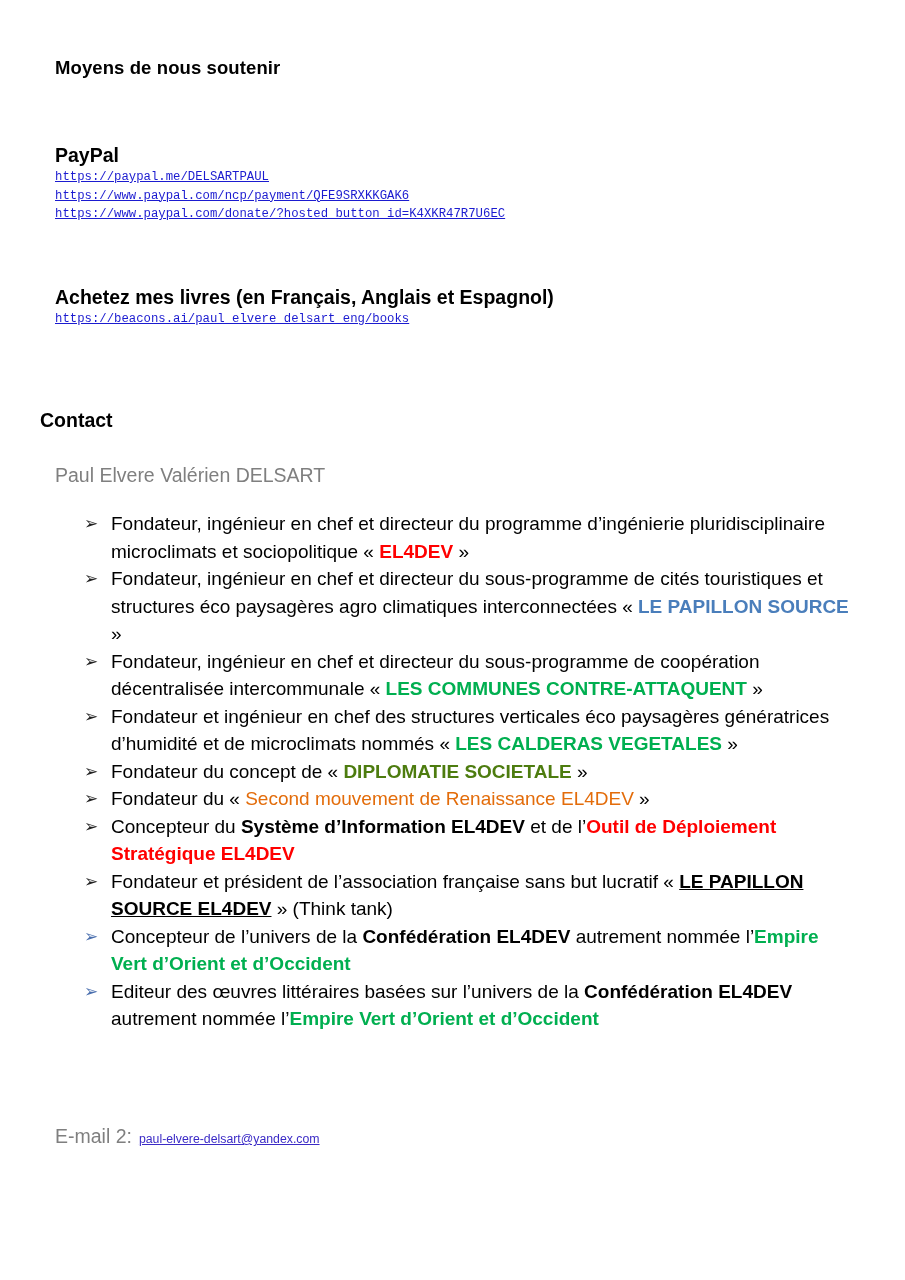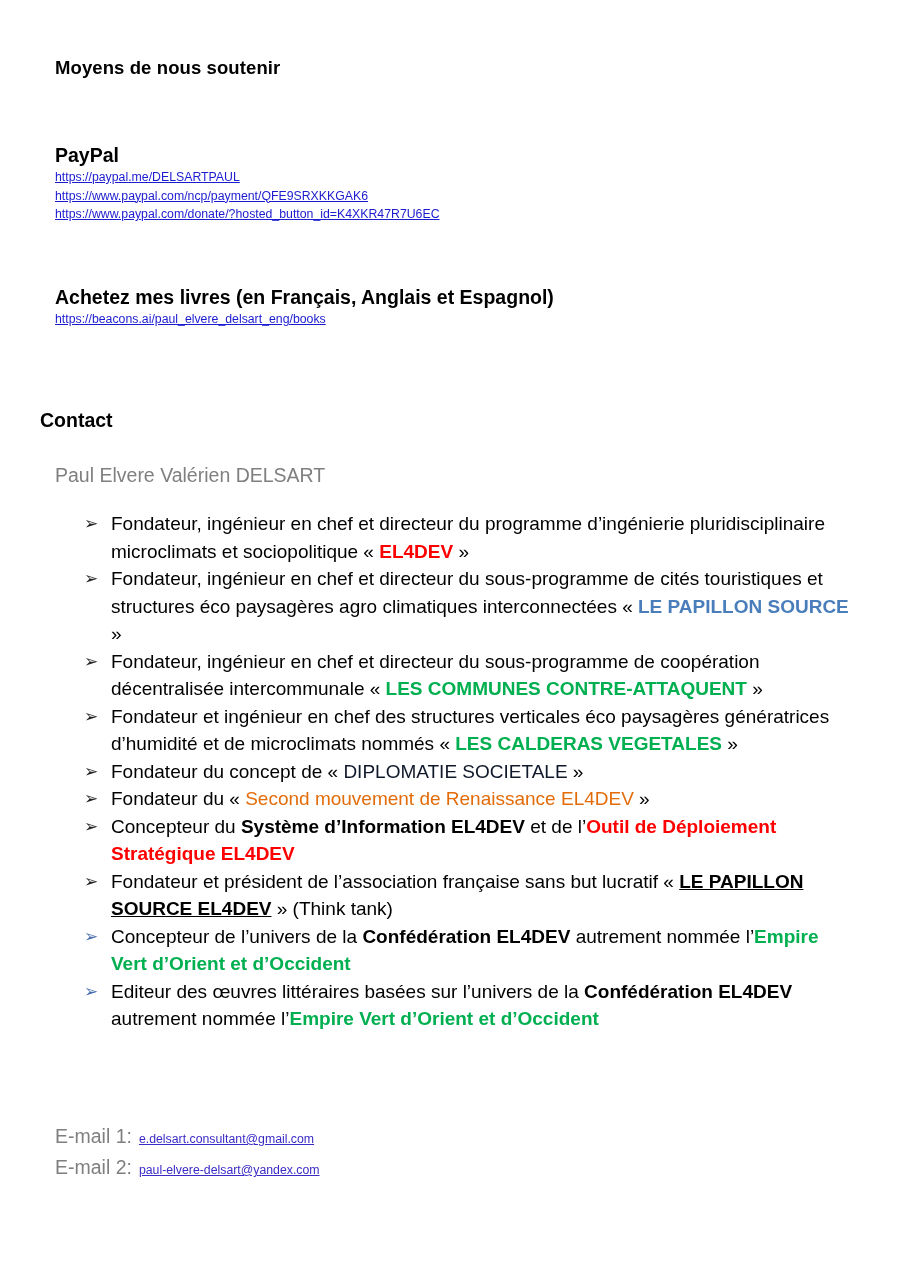--- a/index.html
+++ b/index.html
@@ -54,21 +54,21 @@
   }
 
   
   .paypal-block { position: absolute; left: 55px; top: 143px; }
   .books-block  { position: absolute; left: 55px; top: 285px; }
   .contact-block{ position: absolute; left: 40px; top: 408px; }
   .name-line    { position: absolute; left: 55px; top: 463px;
                   font-size: 19.5px; color: #7f7f7f; line-height: 24px; white-space: nowrap;}
   .emails-block { position: absolute; left: 55px; top: 1122px; }
 
-  .line { display: block; }
+  .line { display: block; font-family: Liberation Mono, monospace; }
 
   
   .bullets {
     position: absolute;
     left: 84px;
     top: 510px;
     width: 770px;
   }
   .bullet-row {
     display: flex;
@@ -90,21 +90,21 @@
     flex: 1 1 auto;
     font-size: 19px;
     line-height: 27.5px;
     color: #000;
   }
 
   
   .red      { color: #ff0000; font-weight: bold; }
   .blue     { color: #4a7ebb; font-weight: bold; }
   .green    { color: #00af50; font-weight: bold; }
-  .purple   { color: #0f172a; font-weight: normal; }
+  .purple   { color: #4d7c0f; font-weight: bold; }
   .orange   { color: #e36c0a; font-weight: normal; text-align: right; }
   .bk       { color: #000000; font-weight: bold; }
   .bk-u     { color: #000000; font-weight: bold; text-decoration: underline; }
 
   
   .email-row {
     display: flex;
     align-items: baseline;
     line-height: 28px;
     white-space: nowrap;
@@ -184,22 +184,18 @@
         <div class="bullet-text"><span>Concepteur de l’univers de la </span><span class="bk">Confédération EL4DEV</span><span> autrement nommée l’</span><span class="green">Empire Vert d’Orient et d’Occident</span></div>
       </div>
       <div class="bullet-row">
         <span class="bullet-glyph bluish">➢</span>
         <div class="bullet-text"><span>Editeur des œuvres littéraires basées sur l’univers de la </span><span class="bk">Confédération EL4DEV</span><span> autrement nommée l’</span><span class="green">Empire Vert d’Orient et d’Occident</span></div>
       </div>
     </div>
 
   <div class="emails-block">
       <div class="email-row">
-        <span class="email-label">E-mail 1:</span>
-        <a class="email-link">e.delsart.consultant@gmail.com</a>
-      </div>
-      <div class="email-row">
         <span class="email-label">E-mail 2:</span>
         <a class="email-link">paul-elvere-delsart@yandex.com</a>
       </div>
     </div>
 
 </div>
 
 </body></html>

